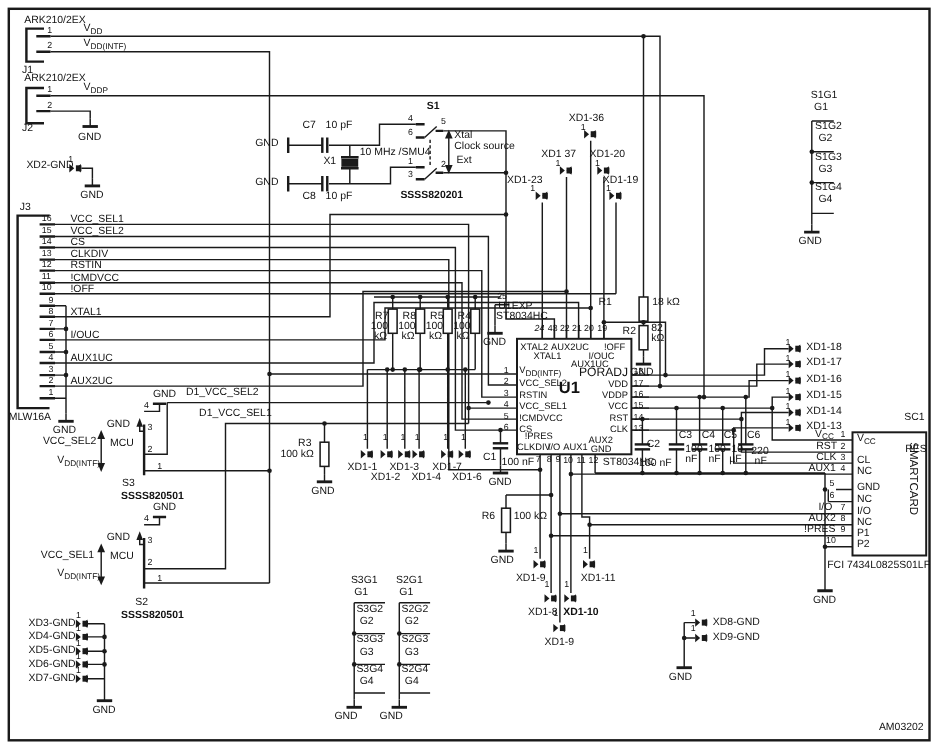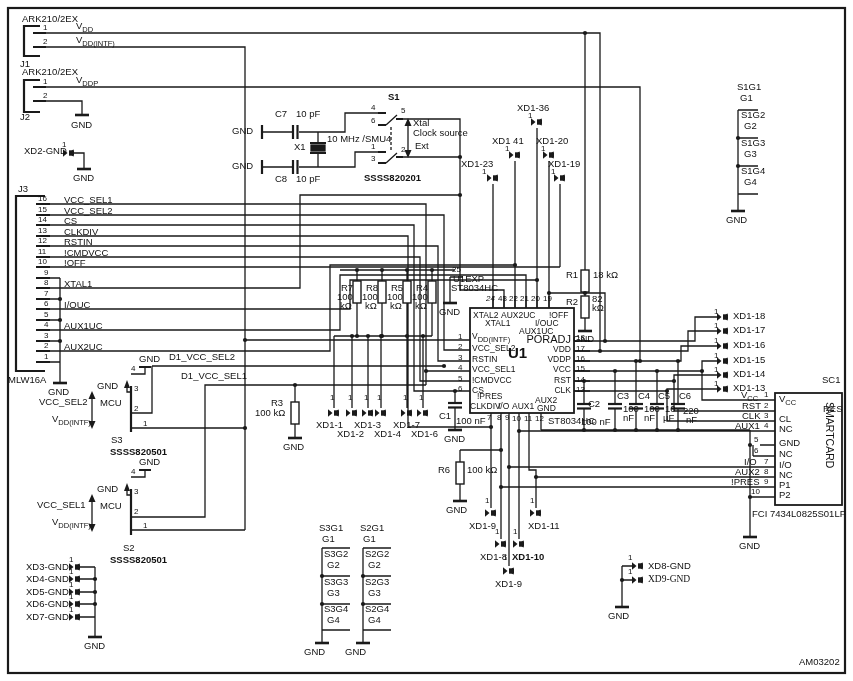--- a/index.html
+++ b/index.html
@@ -329,21 +329,21 @@
       <div class="lbl" style="left: 371px; top: 117px; font-size: 8px;"><span>6</span></div>
       <div class="lbl" style="left: 413px; top: 118px;"><span>Xtal</span></div>
       <div class="lbl" style="left: 413px; top: 128px;"><span>Clock source</span></div>
       <div class="lbl" style="left: 415px; top: 141px;"><span>Ext</span></div>
       <div class="lbl" style="left: 371px; top: 143px; font-size: 8px;"><span>1</span></div>
       <div class="lbl" style="left: 401px; top: 146px; font-size: 8px;"><span>2</span></div>
       <div class="lbl" style="left: 371px; top: 155px; font-size: 8px;"><span>3</span></div>
       <div class="lbl b" style="left: 364px; top: 173px;"><span>SSSS820201</span></div>
       <div class="lbl" style="left: 517px; top: 103px;"><span>XD1-36</span></div>
       <div class="lbl" style="left: 528px; top: 112px; font-size: 8px;"><span>1</span></div>
-      <div class="lbl" style="left: 492px; top: 136px;"><span>XD1 41</span></div>
+      <div class="lbl" style="left: 492px; top: 136px;"><span>XD1 37</span></div>
       <div class="lbl" style="left: 505px; top: 145px; font-size: 8px;"><span>1</span></div>
       <div class="lbl" style="left: 536px; top: 136px;"><span>XD1-20</span></div>
       <div class="lbl" style="left: 541px; top: 145px; font-size: 8px;"><span>1</span></div>
       <div class="lbl" style="left: 461px; top: 159px;"><span>XD1-23</span></div>
       <div class="lbl" style="left: 482px; top: 168px; font-size: 8px;"><span>1</span></div>
       <div class="lbl" style="left: 548px; top: 159px;"><span>XD1-19</span></div>
       <div class="lbl" style="left: 551px; top: 168px; font-size: 8px;"><span>1</span></div>
       <div class="lbl" style="left: 737px; top: 82px;"><span>S1G1</span></div>
       <div class="lbl" style="left: 740px; top: 93px;"><span>G1</span></div>
       <div class="lbl" style="left: 741px; top: 110px;"><span>S1G2</span></div>
@@ -412,21 +412,21 @@
       <div class="lbl" style="left: 512px; top: 402px; font-size: 8.5px;"><span>AUX1</span></div>
       <div class="lbl" style="left: 535px; top: 396px; font-size: 8.5px;"><span>AUX2</span></div>
       <div class="lbl" style="left: 537px; top: 404px; font-size: 8.5px;"><span>GND</span></div>
       <div class="lbl" style="left: 487px; top: 414px; font-size: 8px;"><span>7</span></div>
       <div class="lbl" style="left: 497px; top: 414px; font-size: 8px;"><span>8</span></div>
       <div class="lbl" style="left: 505px; top: 414px; font-size: 8px;"><span>9</span></div>
       <div class="lbl" style="left: 512px; top: 415px; font-size: 8px;"><span>10</span></div>
       <div class="lbl" style="left: 524px; top: 415px; font-size: 8px;"><span>11</span></div>
       <div class="lbl" style="left: 535px; top: 415px; font-size: 8px;"><span>12</span></div>
       <div class="lbl" style="left: 548px; top: 416px;"><span>ST8034HC</span></div>
-      <div class="lbl" style="left: 566px; top: 270px;"><span>R1</span></div>
+      <div class="lbl" style="left: 544px; top: 270px;"><span>R1</span></div>
       <div class="lbl" style="left: 593px; top: 270px;"><span>18 kΩ</span></div>
       <div class="lbl" style="left: 566px; top: 297px;"><span>R2</span></div>
       <div class="lbl" style="left: 592px; top: 294px;"><span>82</span></div>
       <div class="lbl" style="left: 592px; top: 303px;"><span>kΩ</span></div>
       <div class="lbl" style="left: 573px; top: 334px;"><span>GND</span></div>
       <div class="lbl" style="left: 714px; top: 308px; font-size: 8px;"><span>1</span></div>
       <div class="lbl" style="left: 733px; top: 311px;"><span>XD1-18</span></div>
       <div class="lbl" style="left: 714px; top: 322px; font-size: 8px;"><span>1</span></div>
       <div class="lbl" style="left: 733px; top: 325px;"><span>XD1-17</span></div>
       <div class="lbl" style="left: 714px; top: 337px; font-size: 8px;"><span>1</span></div>
@@ -562,17 +562,17 @@
       <div class="lbl" style="left: 365px; top: 549px;"><span>S2G2</span></div>
       <div class="lbl" style="left: 368px; top: 560px;"><span>G2</span></div>
       <div class="lbl" style="left: 365px; top: 577px;"><span>S2G3</span></div>
       <div class="lbl" style="left: 368px; top: 588px;"><span>G3</span></div>
       <div class="lbl" style="left: 365px; top: 604px;"><span>S2G4</span></div>
       <div class="lbl" style="left: 368px; top: 615px;"><span>G4</span></div>
       <div class="lbl" style="left: 345px; top: 647px;"><span>GND</span></div>
       <div class="lbl" style="left: 628px; top: 554px; font-size: 8px;"><span>1</span></div>
       <div class="lbl" style="left: 648px; top: 561px;"><span>XD8-GND</span></div>
       <div class="lbl" style="left: 628px; top: 568px; font-size: 8px;"><span>1</span></div>
-      <div class="lbl" style="left: 648px; top: 575px; font-family: Liberation Serif, serif;"><span>XD9-GND</span></div>
+      <div class="lbl" style="left: 648px; top: 575px;"><span>XD9-GND</span></div>
       <div class="lbl" style="left: 608px; top: 611px;"><span>GND</span></div>
       <div class="lbl" style="left: 799px; top: 657px;"><span>AM03202</span></div>
     </div>
 </div>
 
 </body></html>

